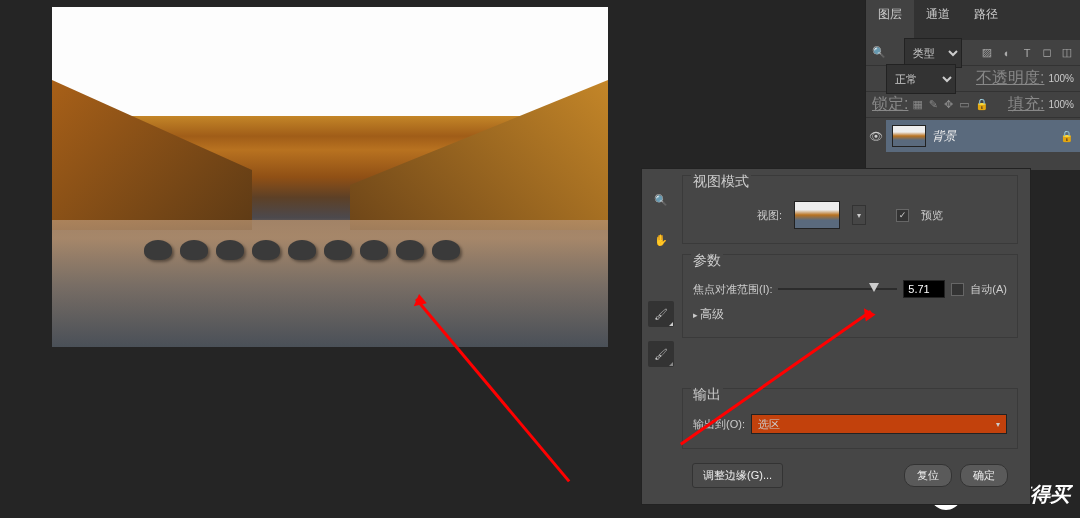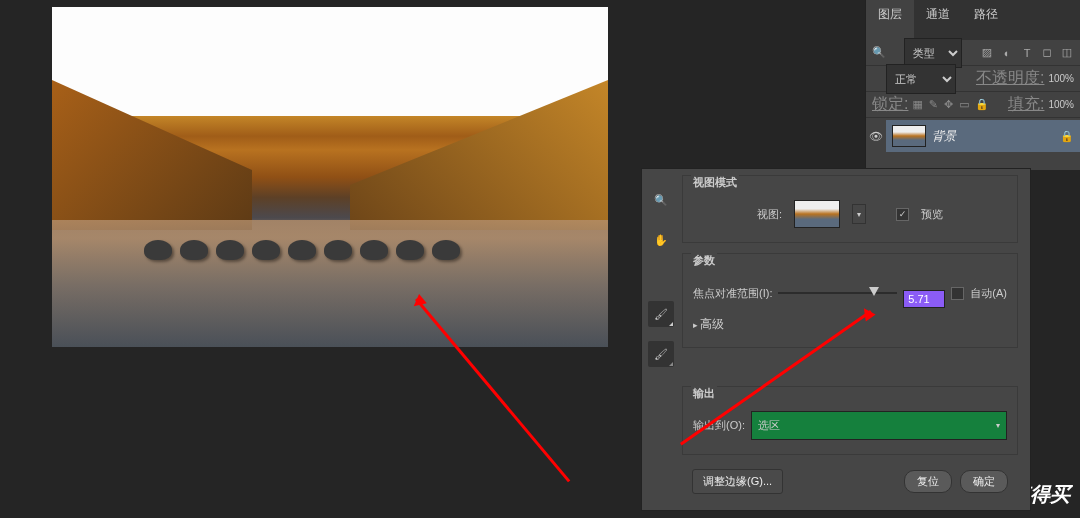--- a/index.html
+++ b/index.html
@@ -41,36 +41,36 @@
   .dialog-title { background: #0696c7; color: #fff; font-size: 12px; padding: 5px 10px; display: flex; justify-content: space-between; align-items: center; height: 26px; }
   .dialog-close { cursor: pointer; font-size: 13px; color: #fff; }
   .dialog-body { display: flex; padding: 6px 12px 12px 4px; gap: 6px; }
   .tool-col { width: 30px; display: flex; flex-direction: column; gap: 14px; padding-top: 12px; align-items: center; }
   .tool-btn { width: 26px; height: 26px; display: flex; align-items: center; justify-content: center; color: #ccc; cursor: pointer; border-radius: 2px; }
   .tool-btn.brush { background: #333; position: relative; }
   .tool-btn.brush::after { content: ''; position: absolute; right: 1px; bottom: 1px; width:0;height:0;border-right:4px solid #ccc;border-top:4px solid transparent; }
   .tool-btn.brush.minus::after { border-right-color: #888; }
   .main-col { flex: 1; display: flex; flex-direction: column; gap: 10px; }
   .group { border: 1px solid #3a3a3a; padding-bottom: 10px; }
-  .group-label { color: #ccc; font-size: 11px; background: #464646; padding: 0 2px; margin: -7px 0 6px 8px; display: inline-block; font-weight: bold; }
+  .group-label { color: #ccc; font-size: 14px; background: #464646; padding: 0 2px; margin: -7px 0 6px 8px; display: inline-block; }
   .view-row { display: flex; align-items: center; gap: 12px; padding: 4px 10px; justify-content: center; }
   .view-thumb { width: 46px; height: 28px; background: linear-gradient(to bottom, #eee 30%, #b87220 50%, #5a6a7d 70%); border: 1px solid #222; }
   .caret { width: 14px; height: 20px; border: 1px solid #333; display: flex; align-items: center; justify-content: center; font-size: 8px; cursor: pointer; }
   .chk { width: 13px; height: 13px; background: #333; border: 1px solid #666; display: inline-flex; align-items: center; justify-content: center; font-size: 9px; color: #ccc; cursor: pointer; }
   .param-row { display: flex; align-items: center; gap: 6px; padding: 4px 10px; font-size: 11px; justify-content: flex-end; }
   .slider { flex: 1; position: relative; height: 14px; display: flex; align-items: center; }
   .slider-track { width: 100%; height: 2px; background: #2c2c2c; }
   .slider-thumb { position: absolute; left: 76%; top: 1px; width: 0; height: 0; border-left: 5px solid transparent; border-right: 5px solid transparent; border-top: 9px solid #ccc; cursor: pointer; }
   .num-input { width: 42px; background: #333; border: 1px solid #222; color: #3399ff; text-align: left; padding: 2px 4px; font-size: 11px; }
-  .num-input.selected { background: #8b5cf6; color: #fff; margin-top: 12px; }
+  .num-input.selected { background: #000000; color: #fff; }
   .expand { padding: 4px 10px; cursor: pointer; color: #ccc; font-size: 12px; }
   .expand::before { content: '▸ '; font-size: 9px; }
-  .output-group { margin-top: 28px; }
+  .output-group { margin-top: 40px; }
   .out-sel { display: flex; align-items: center; gap: 6px; padding: 4px 10px; }
-  .out-select { flex: 1; background: #15803d; border: 1px solid #222; color: #ccc; padding: 2px 6px; font-size: 11px; height: 29px; display: flex; justify-content: space-between; align-items: center; cursor: pointer; }
+  .out-select { flex: 1; background: #c2410c; border: 1px solid #222; color: #ccc; padding: 2px 6px; font-size: 11px; height: 20px; display: flex; justify-content: space-between; align-items: center; cursor: pointer; }
   .soft-row { padding: 6px 10px; display: flex; align-items: center; gap: 6px; }
   .btn-row { display: flex; align-items: center; gap: 8px; padding: 4px 10px; }
   .btn { background: #5a5a5a; border: 1px solid #333; border-radius: 10px; padding: 3px 12px; font-size: 11px; color: #eee; cursor: pointer; }
   .btn-refine { background: #4a4a4a; border-radius: 3px; padding: 4px 10px; }
 
   
   .watermark { position: absolute; right: 10px; bottom: 8px; display: flex; align-items: center; gap: 8px; color: #fff; font-size: 20px; font-weight: bold; font-style: italic; }
   .wm-logo { width: 32px; height: 32px; border-radius: 50%; background: #fff; color: #222; display: flex; align-items: center; justify-content: center; font-style: normal; font-size: 18px; font-weight: bold; }
 </style>
 </head>

